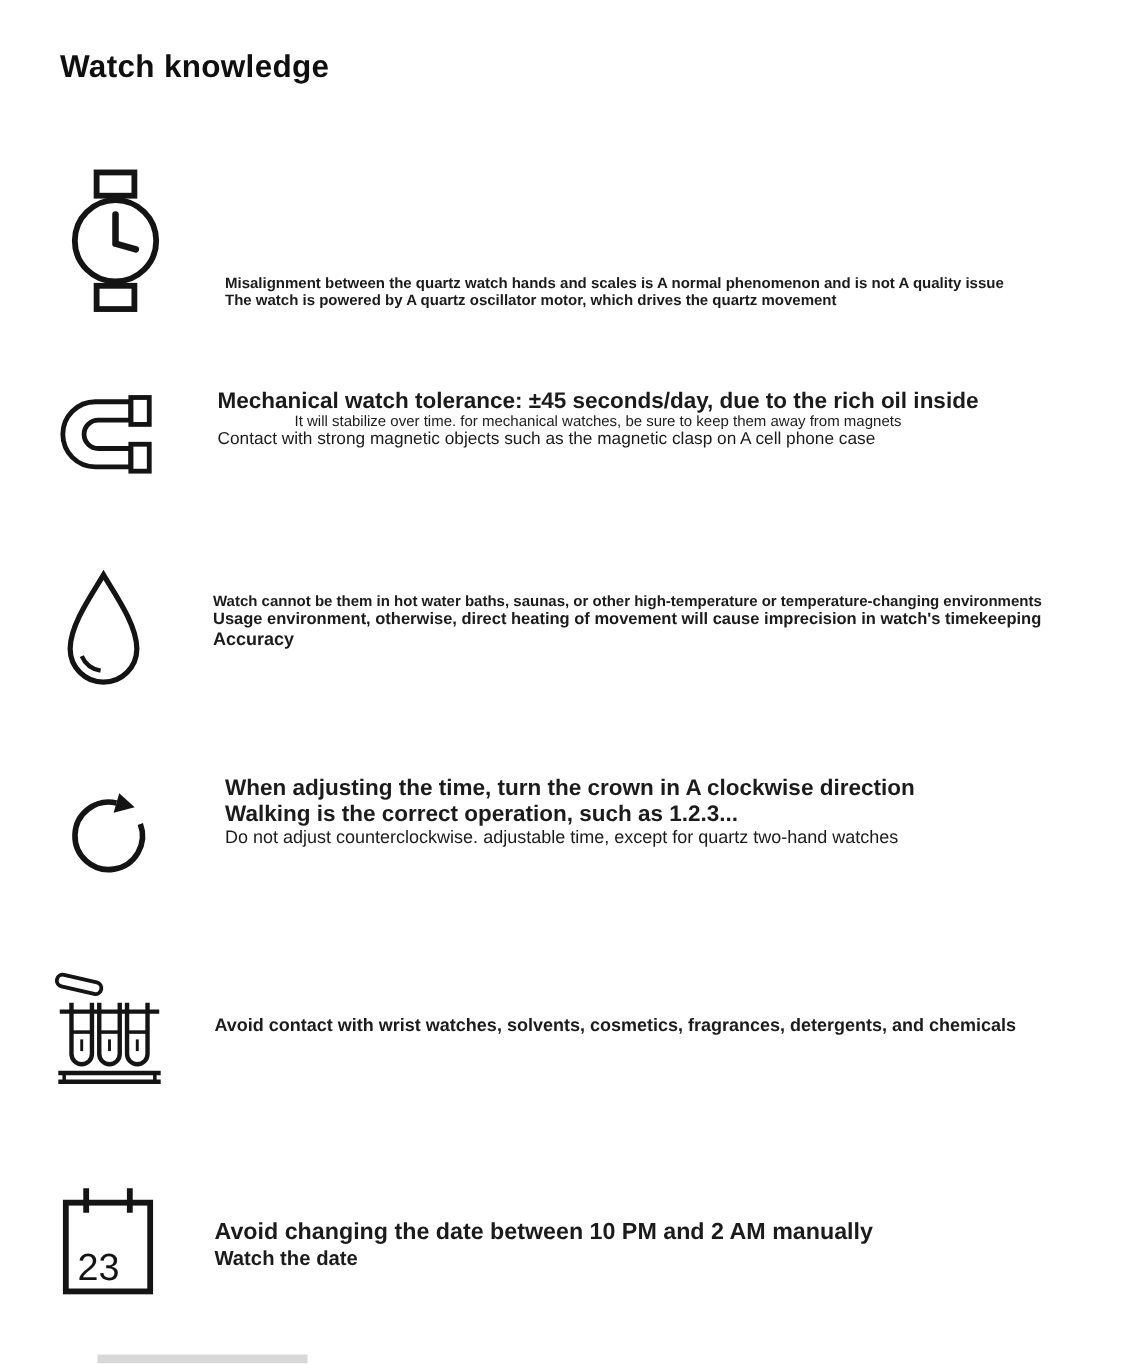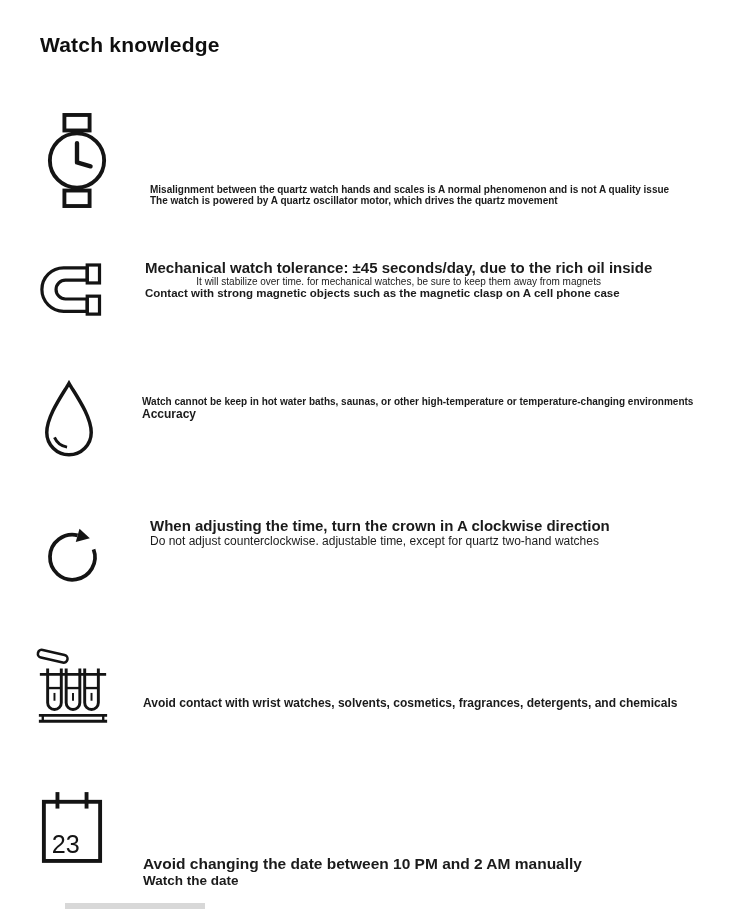--- a/index.html
+++ b/index.html
@@ -18,45 +18,45 @@
   .s1-icon{left:46px;top:112px;}
   .s1-text{left:150px;top:141px;margin-top:43px;}
   .s1-l1{font-size:10px;font-weight:700;margin-left:15px;}
   .s1-l2{font-size:10px;font-weight:700;margin-top:9px;}
 
   
   .s2-icon{left:40px;top:263px;}
   .s2-text{left:145px;top:259px;}
   .s2-l1{font-size:15px;font-weight:700;margin-left:5px;}
   .s2-l2{font-size:10px;font-weight:400;margin-top:8px;margin-left:12px;text-align:center;}
-  .s2-l3{font-size:11.5px;font-weight:700;margin-top:10px;}
+  .s2-l3{font-size:11.5px;font-weight:400;margin-top:10px;}
 
   
   .s3-icon{left:40px;top:380px;}
   .s3-text{left:142px;top:396px;}
   .s3-l1{font-size:10px;font-weight:700;}
   .s3-l2{font-size:11px;font-weight:700;margin-top:10px;margin-left:8px;}
   .s3-l3{font-size:12px;font-weight:700;margin-top:8px;margin-left:8px;}
 
   
   .s4-icon{left:42px;top:523px;}
   .s4-text{left:150px;top:517px;}
   .s4-l1{font-size:15px;font-weight:700;margin-left:30px;}
   .s4-l2{font-size:15px;font-weight:700;margin-top:8px;}
   .s4-l3{font-size:12px;font-weight:400;margin-top:10px;}
 
   
   .s5-icon{left:34px;top:644px;}
-  .s5-text{left:143px;top:676px;margin-top:20px;}
+  .s5-text{left:143px;top:676px;}
   .s5-l1{font-size:12px;font-weight:700;margin-left:7px;}
   .s5-l2{font-size:19px;font-weight:700;margin-top:8px;}
 
   
   .s6-icon{left:40px;top:789px;}
-  .s6-text{left:143px;top:855px;}
+  .s6-text{left:143px;top:813px;}
   .s6-l1{font-size:15.5px;font-weight:700;margin-left:62px;}
   .s6-l2{font-size:13.5px;font-weight:700;margin-top:9px;}
 
   .bottom-strip{position:absolute;left:65px;top:903px;width:140px;height:6px;background:#d8d8d8;}
 </style>
 </head>
 <body>
 
 <div class="page">
 
@@ -88,32 +88,34 @@
     <p class="s2-l3">Contact with strong magnetic objects such as the magnetic clasp on A cell phone case</p>
   </div>
 
   <span class="icon s3-icon">
     <svg viewBox="0 0 60 82" width="58" height="80" fill="none">
       <path d="M30,3 C23,15 7,37 7,54 A23,23 0 0 0 53,54 C53,37 37,15 30,3 Z" stroke-width="3.6"></path>
       <path d="M15,59 A17,17 0 0 0 28,69" stroke-width="3"></path>
     </svg>
   </span>
   <div class="text s3-text">
-    <p class="s3-l1">Watch cannot be keep in hot water baths, saunas, or other high-temperature or temperature-changing environments</p>
+    <p class="s3-l1">Watch cannot be them in hot water baths, saunas, or other high-temperature or temperature-changing environments</p>
+    <p class="s3-l2">Usage environment, otherwise, direct heating of movement will cause imprecision in watch's timekeeping</p>
     <p class="s3-l3">Accuracy</p>
   </div>
 
   <span class="icon s4-icon">
     <svg viewBox="0 0 64 66" width="60" height="64" fill="none">
       <path d="M55,27 A24,24 0 1 1 38,12" stroke-width="4"></path>
       <polygon points="51,15 36,19 40,5" fill="#141414" stroke="none"></polygon>
     </svg>
   </span>
   <div class="text s4-text">
     <p class="s4-l1">When adjusting the time, turn the crown in A clockwise direction</p>
+    <p class="s4-l2">Walking is the correct operation, such as 1.2.3...</p>
     <p class="s4-l3">Do not adjust counterclockwise. adjustable time, except for quartz two-hand watches</p>
   </div>
 
   <span class="icon s5-icon">
     <svg viewBox="0 0 80 94" width="78" height="92" fill="none">
       <rect x="5" y="5" width="31" height="8" rx="4" stroke-width="2.6" transform="rotate(13 5 5)"></rect>
       <line x1="6" y1="31" x2="74" y2="31" stroke-width="3"></line>
       <path d="M14,25 V60 A7,7 0 0 0 28,60 V25" stroke-width="3"></path>
       <path d="M33,25 V60 A7,7 0 0 0 47,60 V25" stroke-width="3"></path>
       <path d="M52,25 V60 A7,7 0 0 0 66,60 V25" stroke-width="3"></path>

